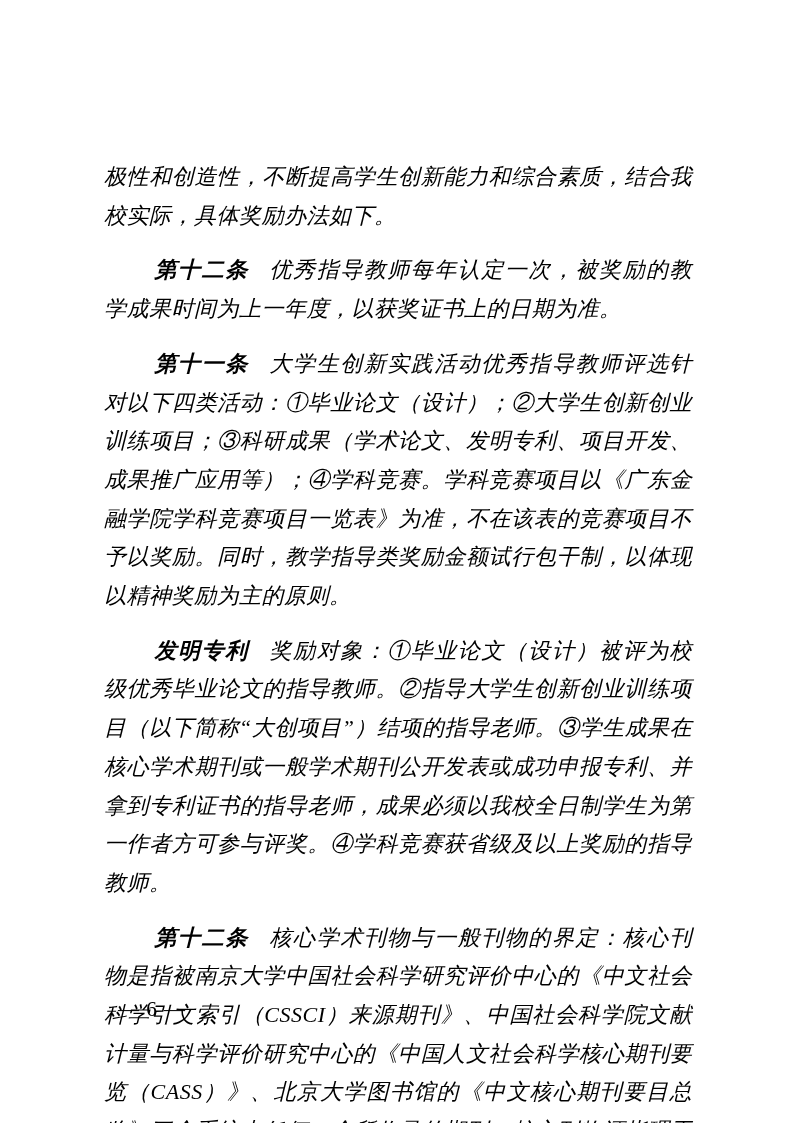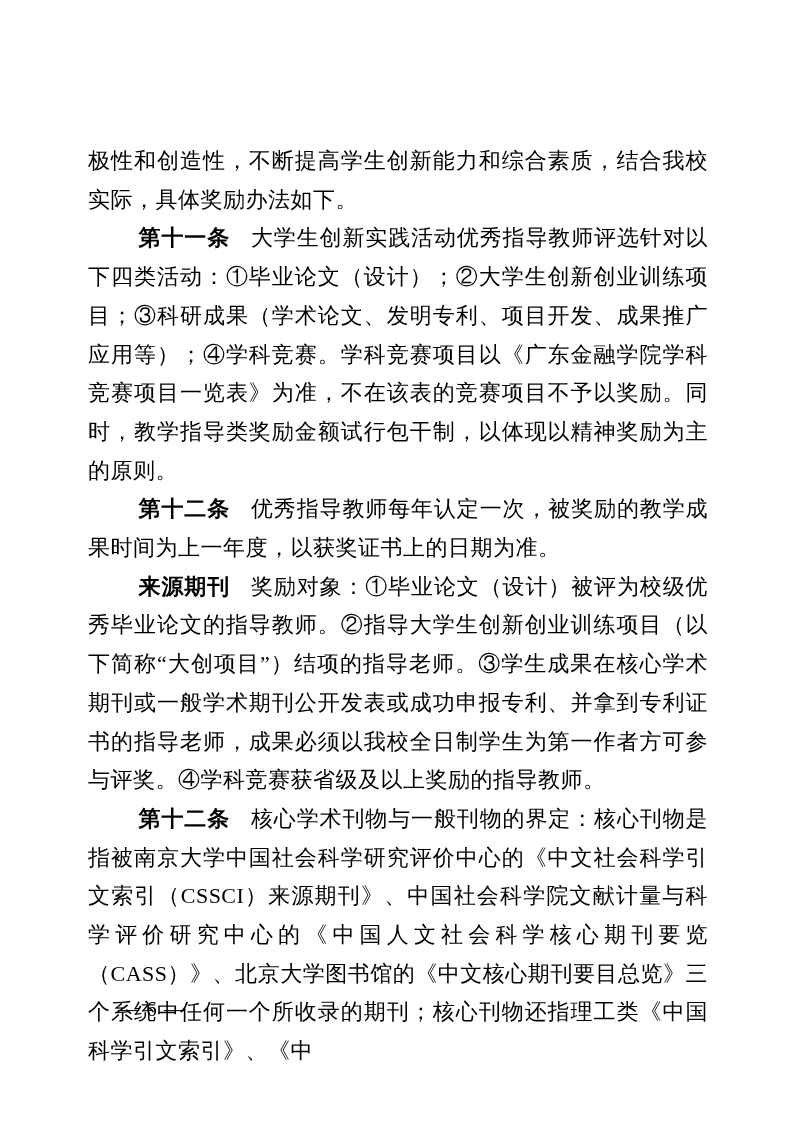--- a/index.html
+++ b/index.html
@@ -21,22 +21,23 @@
     left: 88px;
     top: 142px;
     width: 620px;
     font-size: 22px;
     line-height: 38.7px;
     text-align: justify;
     text-justify: inter-character;
     letter-spacing: 0.5px;
   }
   .para {
-    margin: 0;
+    margin: 16px;
     padding: 0;
+    font-style: italic;
   }
   .para.indent {
     text-indent: 2.3em;
   }
   .clause-heading {
     font-weight: bold;
     font-family: "Liberation Sans", "DejaVu Sans", sans-serif;
     margin-right: 0.95em;
   }
   .page-footer {
@@ -48,21 +49,21 @@
     color: #000000;
     letter-spacing: 1px;
   }
 </style>
 </head>
 <body>
 
 <div class="page">
   <main class="doc-body" id="doc-body">
       <p class="para"><span>极性和创造性，不断提高学生创新能力和综合素质，结合我校实际，具体奖励办法如下。</span></p>
+      <p class="para indent"><b class="clause-heading">第十二条</b><span>优秀指导教师每年认定一次，被奖励的教学成果时间为上一年度，以获奖证书上的日期为准。</span></p>
       <p class="para indent"><b class="clause-heading">第十一条</b><span>大学生创新实践活动优秀指导教师评选针对以下四类活动：①毕业论文（设计）；②大学生创新创业训练项目；③科研成果（学术论文、发明专利、项目开发、成果推广应用等）；④学科竞赛。学科竞赛项目以《广东金融学院学科竞赛项目一览表》为准，不在该表的竞赛项目不予以奖励。同时，教学指导类奖励金额试行包干制，以体现以精神奖励为主的原则。</span></p>
-      <p class="para indent"><b class="clause-heading">第十二条</b><span>优秀指导教师每年认定一次，被奖励的教学成果时间为上一年度，以获奖证书上的日期为准。</span></p>
-      <p class="para indent"><b class="clause-heading">来源期刊</b><span>奖励对象：①毕业论文（设计）被评为校级优秀毕业论文的指导教师。②指导大学生创新创业训练项目（以下简称“大创项目”）结项的指导老师。③学生成果在核心学术期刊或一般学术期刊公开发表或成功申报专利、并拿到专利证书的指导老师，成果必须以我校全日制学生为第一作者方可参与评奖。④学科竞赛获省级及以上奖励的指导教师。</span></p>
+      <p class="para indent"><b class="clause-heading">发明专利</b><span>奖励对象：①毕业论文（设计）被评为校级优秀毕业论文的指导教师。②指导大学生创新创业训练项目（以下简称“大创项目”）结项的指导老师。③学生成果在核心学术期刊或一般学术期刊公开发表或成功申报专利、并拿到专利证书的指导老师，成果必须以我校全日制学生为第一作者方可参与评奖。④学科竞赛获省级及以上奖励的指导教师。</span></p>
       <p class="para indent"><b class="clause-heading">第十二条</b><span>核心学术刊物与一般刊物的界定：核心刊物是指被南京大学中国社会科学研究评价中心的《中文社会科学引文索引（CSSCI）来源期刊》、中国社会科学院文献计量与科学评价研究中心的《中国人文社会科学核心期刊要览（CASS）》、北京大学图书馆的《中文核心期刊要目总览》三个系统中任何一个所收录的期刊；核心刊物还指理工类《中国科学引文索引》、《中</span></p>
     </main>
   <footer class="page-footer">
     <span>— 6 —</span>
   </footer>
 </div>
 
 </body></html>

